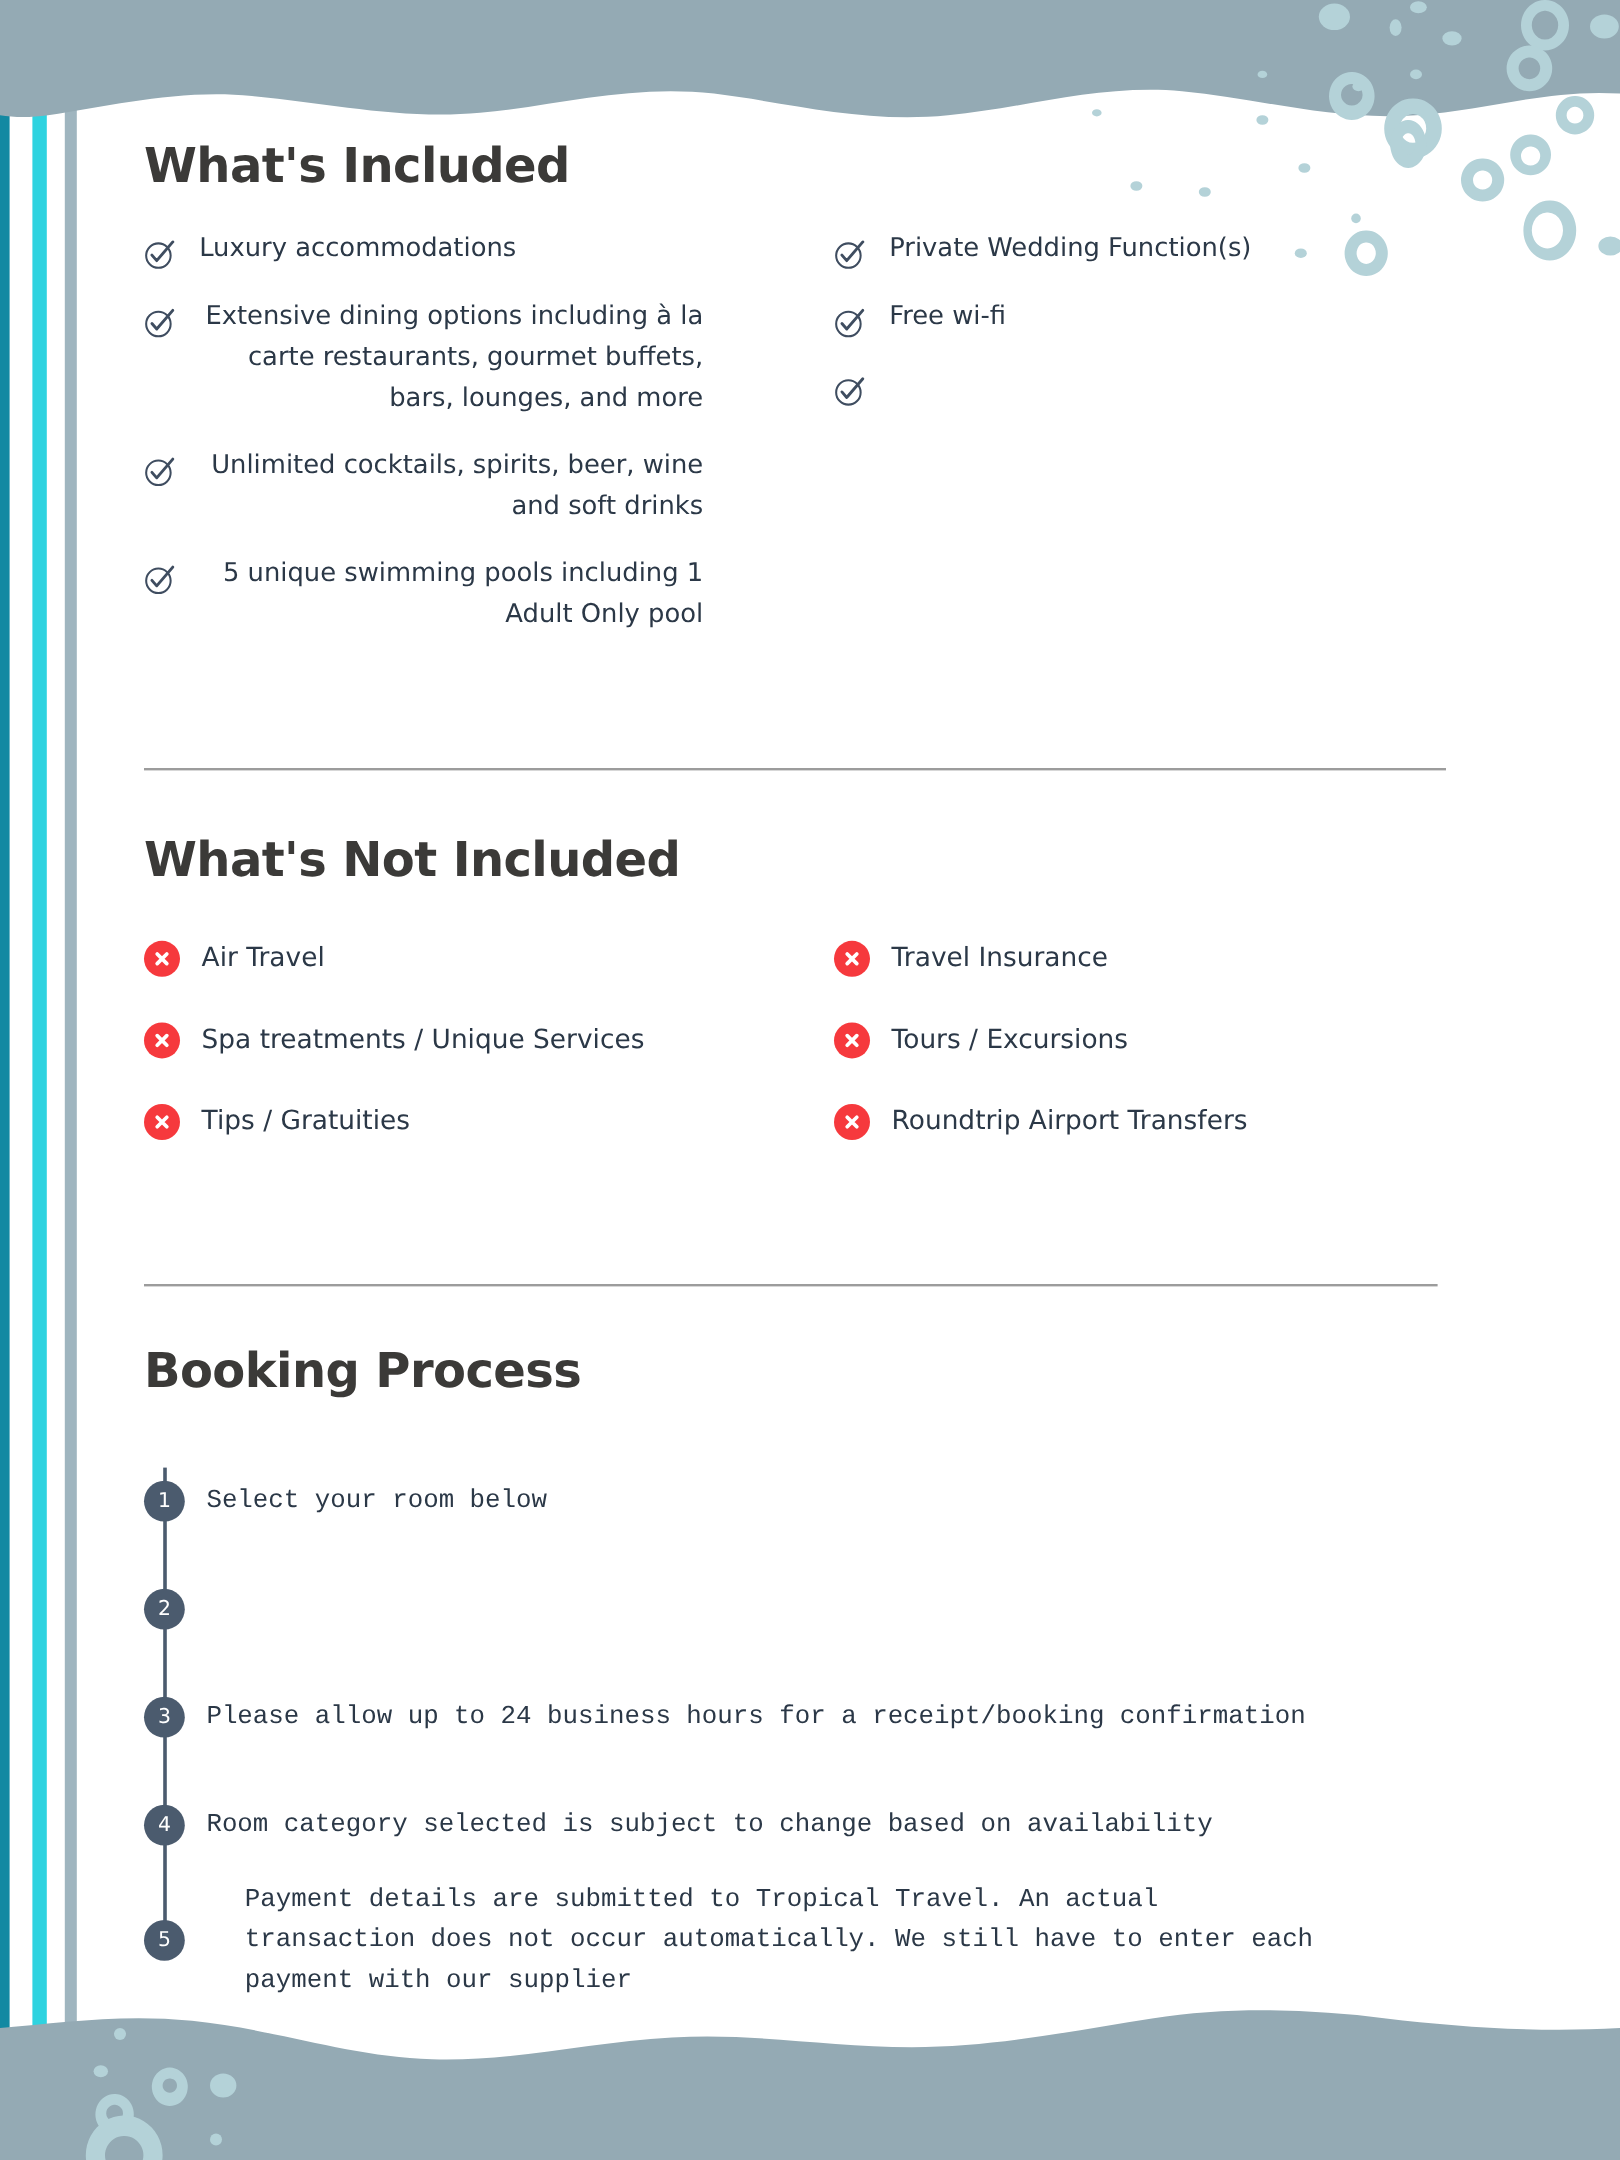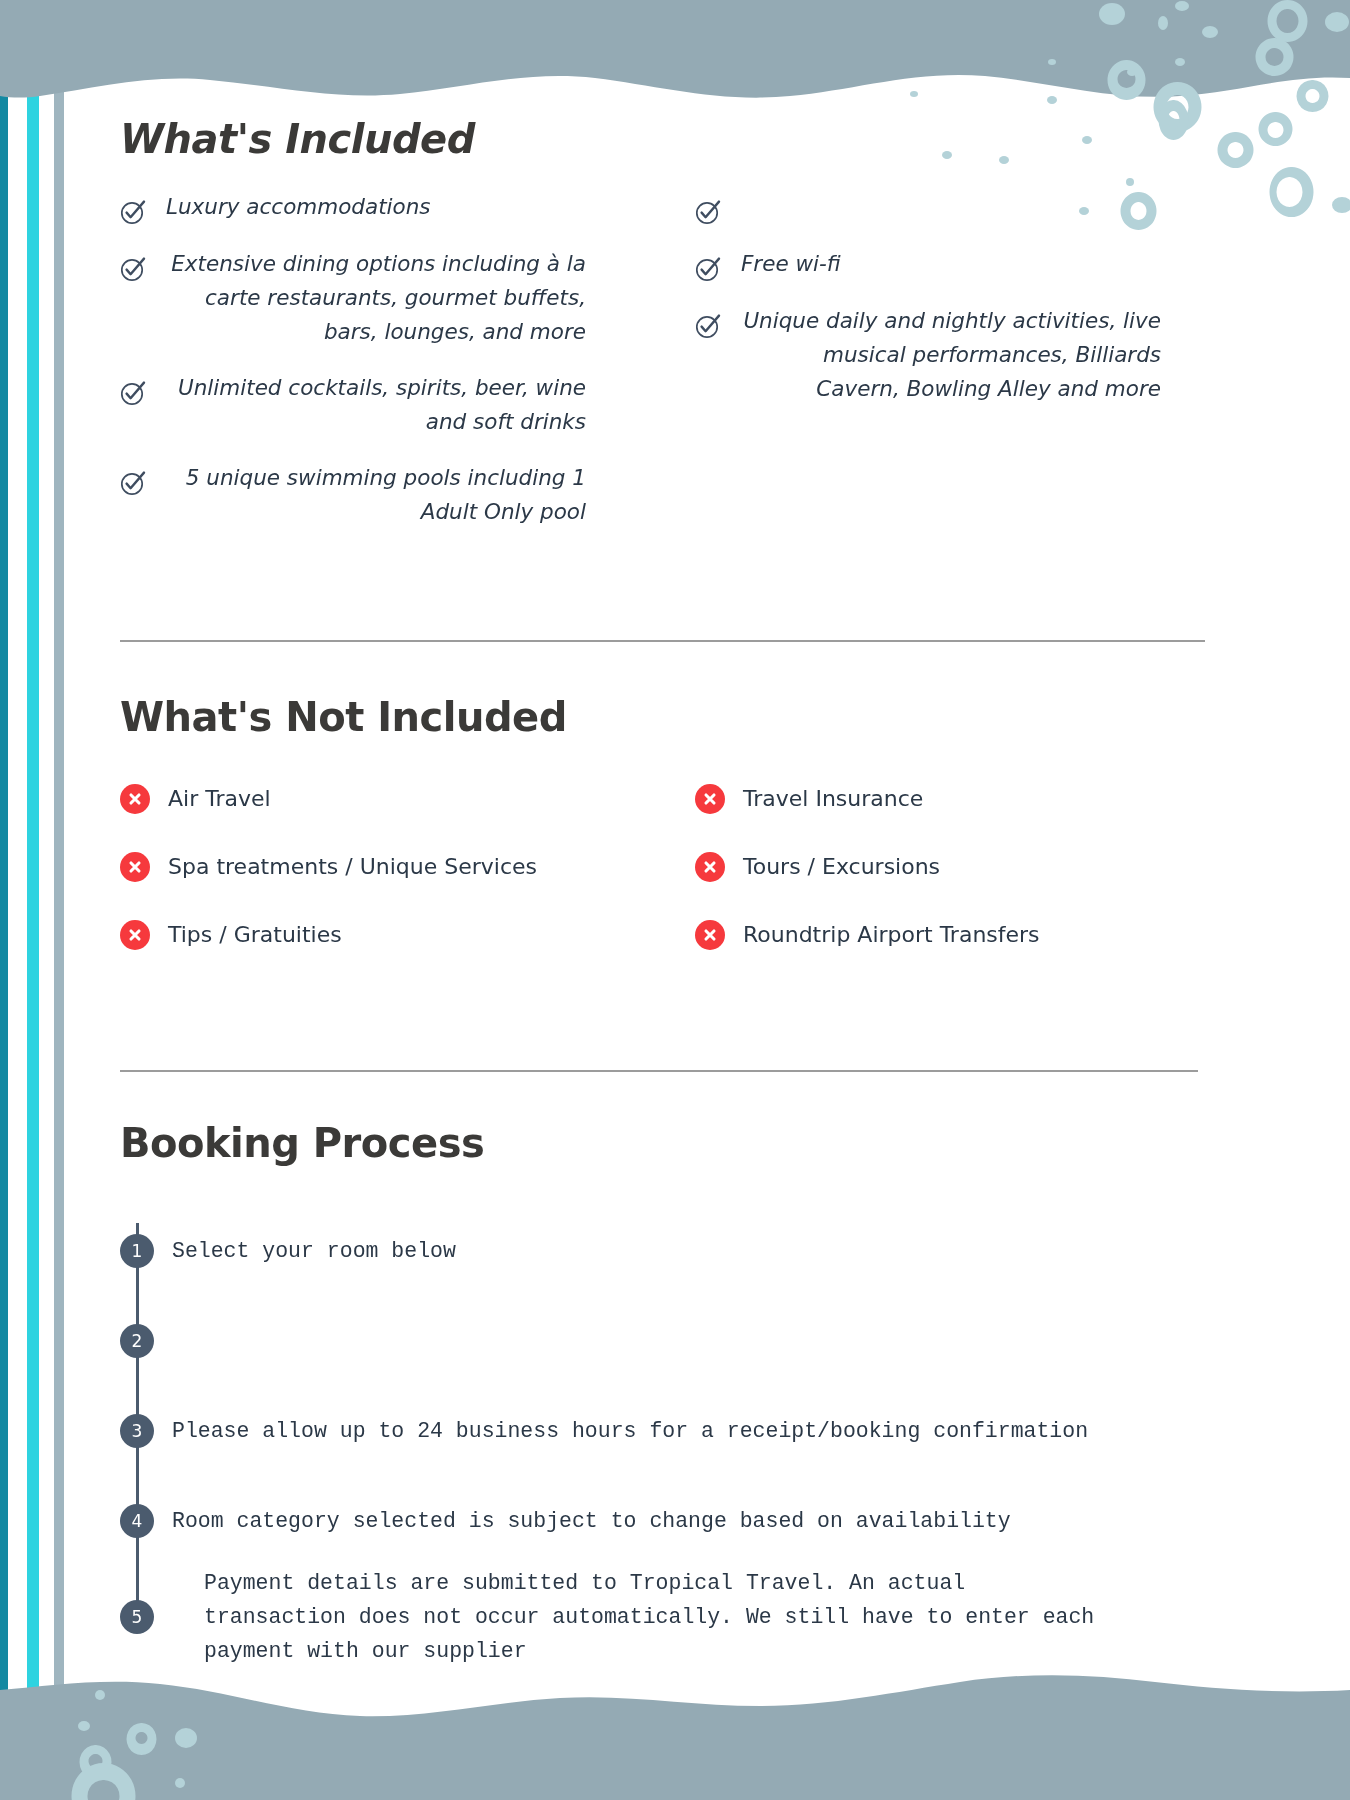--- a/index.html
+++ b/index.html
@@ -157,21 +157,21 @@
       <ellipse cx="186" cy="1738" rx="11" ry="10"></ellipse>
       <path d="M103,1763 a32,33 0 1,0 1,0 z M104,1780 a16,16 0 1,1 -1,0 z"></path>
       <ellipse cx="180" cy="1783" rx="5" ry="5"></ellipse>
     </g>
   </svg>
 </div>
 
 <div class="page">
 <div class="content">
 
-  <div style="position:absolute; left:0; top:116px; width:1090px;font-style:italic;">
+  <div style="position:absolute; left:0; top:116px; width:1090px;">
     <h2 class="section-title">What's Included</h2>
 
     <div class="two-col" style="margin-top:28px;">
 
       <div class="col inc-list">
 
         <div class="item">
           <span class="ico chk">
             <svg width="26" height="26" viewBox="0 0 26 26">
               <circle cx="12" cy="14" r="10.2" fill="none" stroke="#3f4d60" stroke-width="1.7"></circle>
@@ -215,40 +215,40 @@
 
       <div class="col col-right inc-list">
 
         <div class="item">
           <span class="ico chk">
             <svg width="26" height="26" viewBox="0 0 26 26">
               <circle cx="12" cy="14" r="10.2" fill="none" stroke="#3f4d60" stroke-width="1.7"></circle>
               <path d="M6.6,13.6 L10.6,18.2 L24,2.6" fill="none" stroke="#3f4d60" stroke-width="2.4" stroke-linecap="round" stroke-linejoin="round"></path>
             </svg>
           </span>
+          <span class="txt">Private Wedding Function(s)</span>
         </div>
 
         <div class="item">
           <span class="ico chk">
             <svg width="26" height="26" viewBox="0 0 26 26">
               <circle cx="12" cy="14" r="10.2" fill="none" stroke="#3f4d60" stroke-width="1.7"></circle>
               <path d="M6.6,13.6 L10.6,18.2 L24,2.6" fill="none" stroke="#3f4d60" stroke-width="2.4" stroke-linecap="round" stroke-linejoin="round"></path>
             </svg>
           </span>
           <span class="txt">Free wi-fi</span>
         </div>
 
         <div class="item">
           <span class="ico chk">
             <svg width="26" height="26" viewBox="0 0 26 26">
               <circle cx="12" cy="14" r="10.2" fill="none" stroke="#3f4d60" stroke-width="1.7"></circle>
               <path d="M6.6,13.6 L10.6,18.2 L24,2.6" fill="none" stroke="#3f4d60" stroke-width="2.4" stroke-linecap="round" stroke-linejoin="round"></path>
             </svg>
           </span>
-          <span class="txt">Unique daily and nightly activities, live musical performances, Billiards Cavern, Bowling Alley and more</span>
         </div>
 
       </div>
     </div>
   </div>
 
   <div class="divider" style="position:absolute; left:0; top:640px; width:1085px;"></div>
 
   <div style="position:absolute; left:0; top:694px; width:1090px;">
     <h2 class="section-title">What's Not Included</h2>

